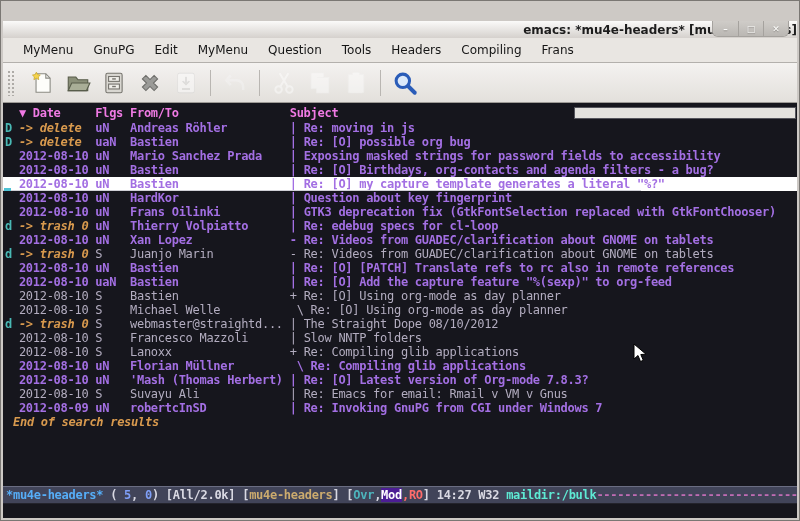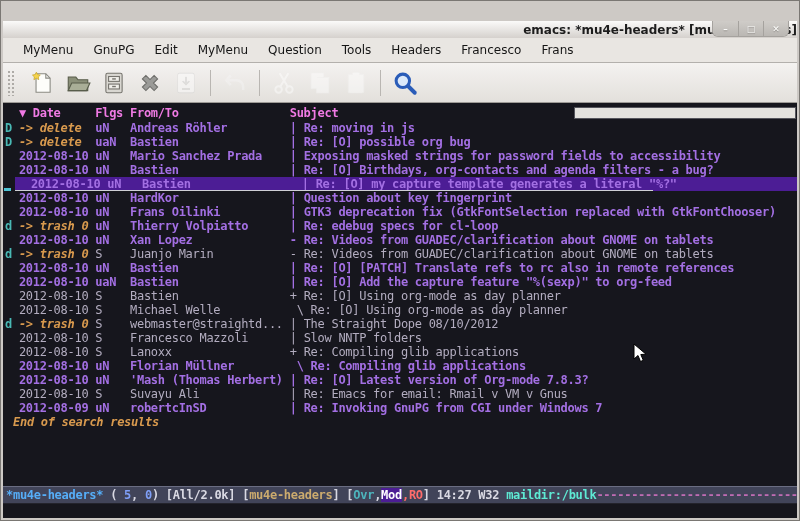--- a/index.html
+++ b/index.html
@@ -42,21 +42,21 @@
   .buffer { flex:1; background:#16161d; display:flex; flex-direction:column;
             overflow:hidden; padding-top:2px;
             font-family:"DejaVu Sans Mono", monospace; font-size:12px;
             letter-spacing:-0.28px; line-height:14px; white-space:pre; position:relative; }
   .header-line { height:16px; display:flex; align-items:stretch; }
   .hl-dark { color:#f07ae4; font-weight:bold; padding-left:2px; line-height:16px; background:#16161d; }
   .hl-light { flex:1; height:12px; margin-top:2px; margin-right:1px;
               background:#e4e2de; border:1px solid #55555c; }
   .rows { position:relative; }
   .row { height:14px; padding-left:2px; position:relative; }
-  .row.current { background:#4c1d95;margin-left:12px; }
+  .row.current { background:#ffffff; }
   .row.current::after { content:""; position:absolute; left:0; bottom:0; width:638px; height:1px; background:#cfcfd5; }
   .f-unread { color:#a36fe3; font-weight:bold; }
   .f-seen { color:#b3adc0; }
   .c-mark { color:#49b8b4; font-weight:bold; }
   .c-target { color:#d99a4e; font-weight:bold; font-style:italic; }
   .fringe-cursor { position:absolute; left:1px; width:7px; height:3px; background:#4fc3d4; }
   .end-line { height:14px; padding-left:10px; color:#d99a4e; font-weight:bold; font-style:italic; }
   .buf-spacer { flex:1; }
 
   
@@ -92,21 +92,21 @@
   </div>
 
   <div class="menubar">
       <span class="menu-item">MyMenu</span>
       <span class="menu-item">GnuPG</span>
       <span class="menu-item">Edit</span>
       <span class="menu-item">MyMenu</span>
       <span class="menu-item">Question</span>
       <span class="menu-item">Tools</span>
       <span class="menu-item">Headers</span>
-      <span class="menu-item">Francesco</span>
+      <span class="menu-item">Compiling</span>
       <span class="menu-item">Frans</span>
     </div>
 
   <div class="toolbar">
     <div class="grip"></div>
   <div class="tb-btn">
         <svg viewBox="0 0 24 24">
           <path d="M6.5 3.5h9l4 4v13h-13z" fill="#fdfdfa" stroke="#8a8a83"></path>
           <path d="M15.5 3.5v4h4" fill="none" stroke="#8a8a83"></path>
           <path d="M6.8 2l1.1 2.2 2.5.5-1.8 1.7.4 2.5-2.2-1.2-2.3 1.2.5-2.5L3.2 4.7l2.5-.5z" fill="#f6d44a" stroke="#c8a52e" stroke-width=".7"></path>

